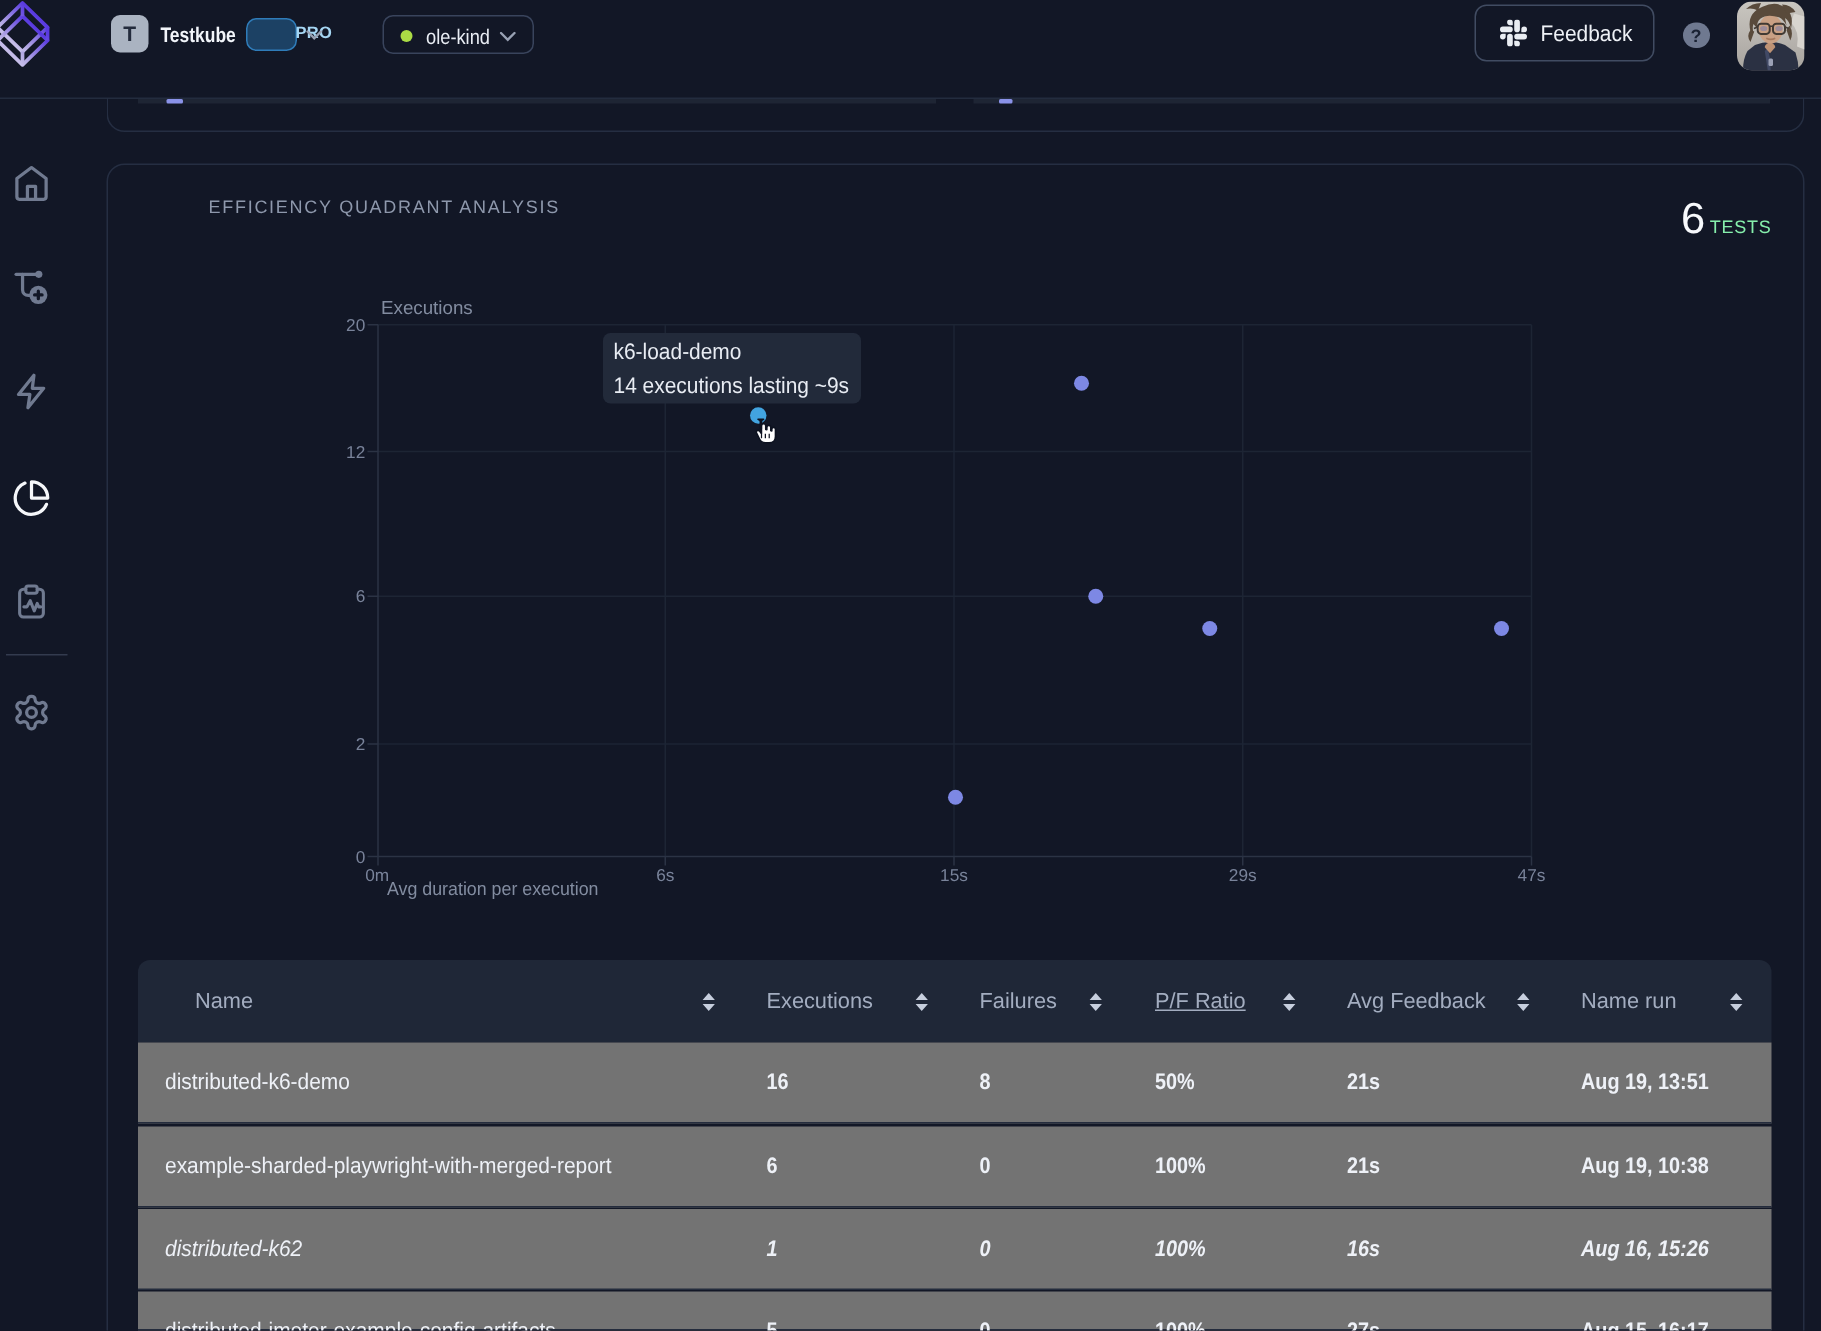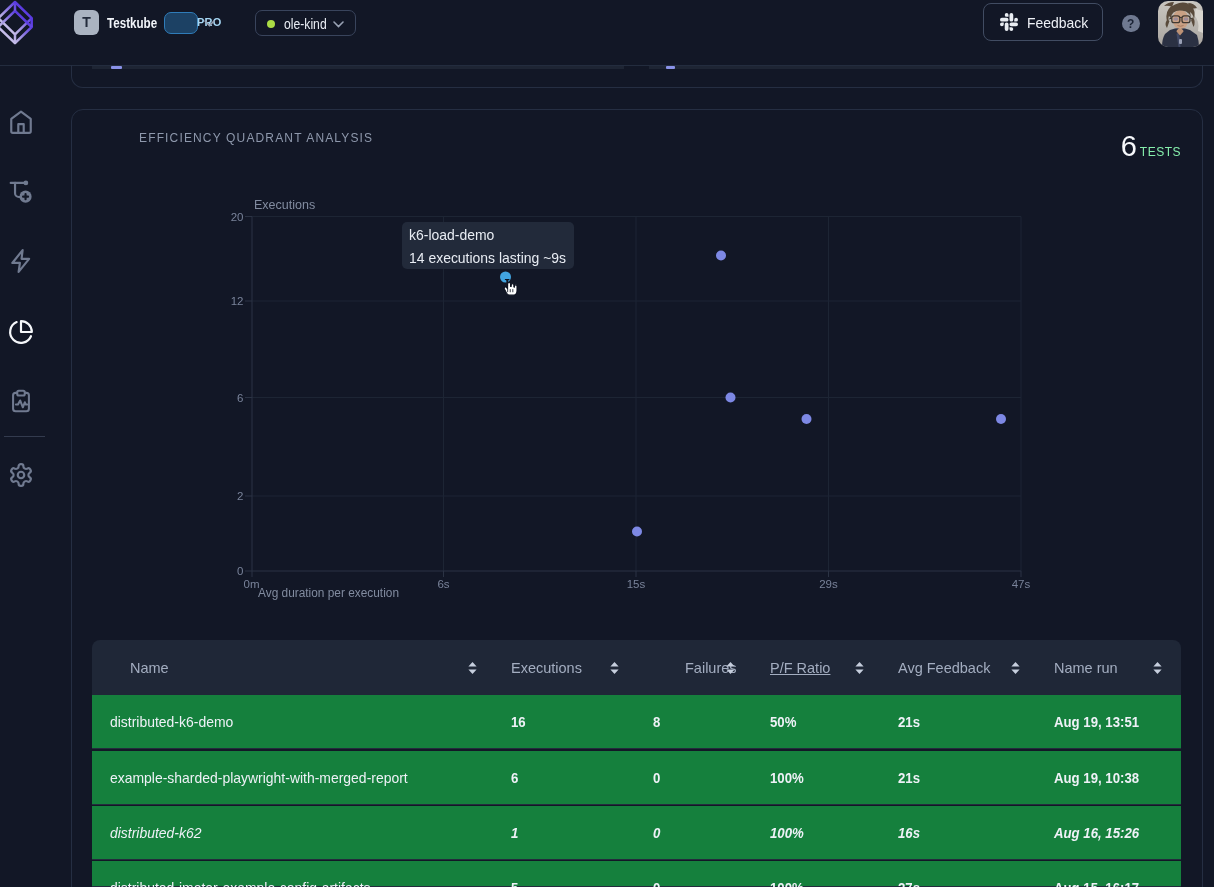--- a/index.html
+++ b/index.html
@@ -190,21 +190,21 @@
 </svg>
 
 <div class="abs" style="left:402px;top:222px;width:172px;height:47px;border-radius:5px;background:#222a3a;"></div>
 <div class="abs" style="left:409px;top:222.5px;font-size:15px;color:#e8ecf3;line-height:23px;transform:scaleX(.93);transform-origin:left;">k6-load-demo<br>14 executions lasting ~9s</div>
 
 <div class="abs" id="table" style="left:92px;top:640px;width:1089px;height:247px;">
   <div class="abs" style="left:0;top:0;width:1089px;height:55px;background:#1f2737;border-radius:8px 8px 0 0;"></div>
 
   <div class="abs hl" style="left:18px;top:20px;font-size:14.5px;color:#a3adc0;margin-left:20px;">Name</div>
   <div class="abs hl" style="left:419px;top:20px;font-size:14.5px;color:#a3adc0;">Executions</div>
-  <div class="abs hl" style="left:561px;top:20px;font-size:14.5px;color:#a3adc0;margin-left:32px;">Failures</div>
+  <div class="abs hl" style="left:561px;top:20px;font-size:14.5px;color:#a3adc0;">Failures</div>
   <div class="abs hl" style="left:678px;top:20px;font-size:14.5px;color:#a3adc0;text-decoration:underline;">P/F Ratio</div>
   <div class="abs hl" style="left:806px;top:20px;font-size:14.5px;color:#a3adc0;">Avg Feedback</div>
   <div class="abs hl" style="left:962px;top:20px;font-size:14.5px;color:#a3adc0;">Name run</div>
 
   <svg class="abs" style="left:376px;top:21.5px;" width="9" height="12" viewBox="0 0 9 12">
       <path d="M4.5 0 8.6 4.6H.4Z M.4 7.4h8.2L4.5 12Z" fill="#c6cedd"></path>
     </svg>
   <svg class="abs" style="left:518px;top:21.5px;" width="9" height="12" viewBox="0 0 9 12">
       <path d="M4.5 0 8.6 4.6H.4Z M.4 7.4h8.2L4.5 12Z" fill="#c6cedd"></path>
     </svg>
@@ -248,16 +248,16 @@
   <div class="abs row" style="top:220.5px;height:26.5px;">
     <div class="abs name" style="left:18px;">distributed-jmeter-example-config-artifacts</div>
     <div class="abs val" style="left:419px;">5</div>
     <div class="abs val" style="left:561px;">0</div>
     <div class="abs val" style="left:678px;">100%</div>
     <div class="abs val" style="left:806px;">27s</div>
     <div class="abs val" style="left:962px;">Aug 15, 16:17</div>
   </div>
 </div>
 <style>
-  .row { left:0; width:1089px; height:54px; background:#15803d; border-bottom:1.5px solid #242c3d; }
+  .row { left:0; width:1089px; height:54px; background:#737373; border-bottom:1.5px solid #242c3d; }
   .row .name { top:0; height:54px; line-height:54px; font-size:15px; color:#eef1f7; transform:scaleX(.93); transform-origin:left; }
   .row .val { top:0; height:54px; line-height:54px; font-size:15px; font-weight:600; color:#eef1f7; transform:scaleX(.88); transform-origin:left; }
 </style>
 
 </body></html>

